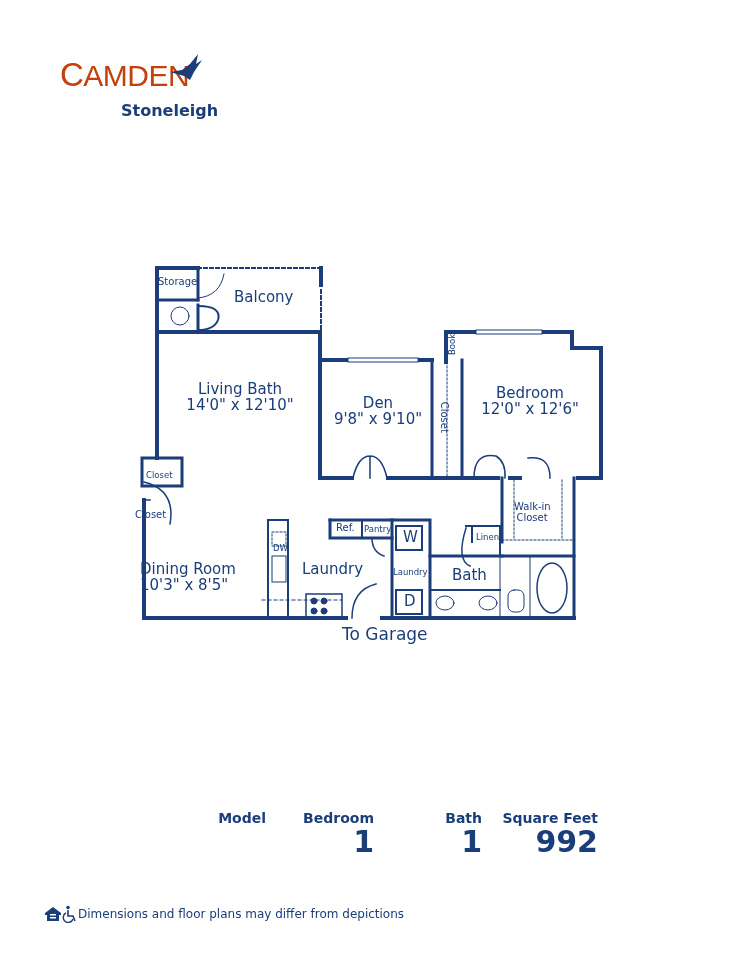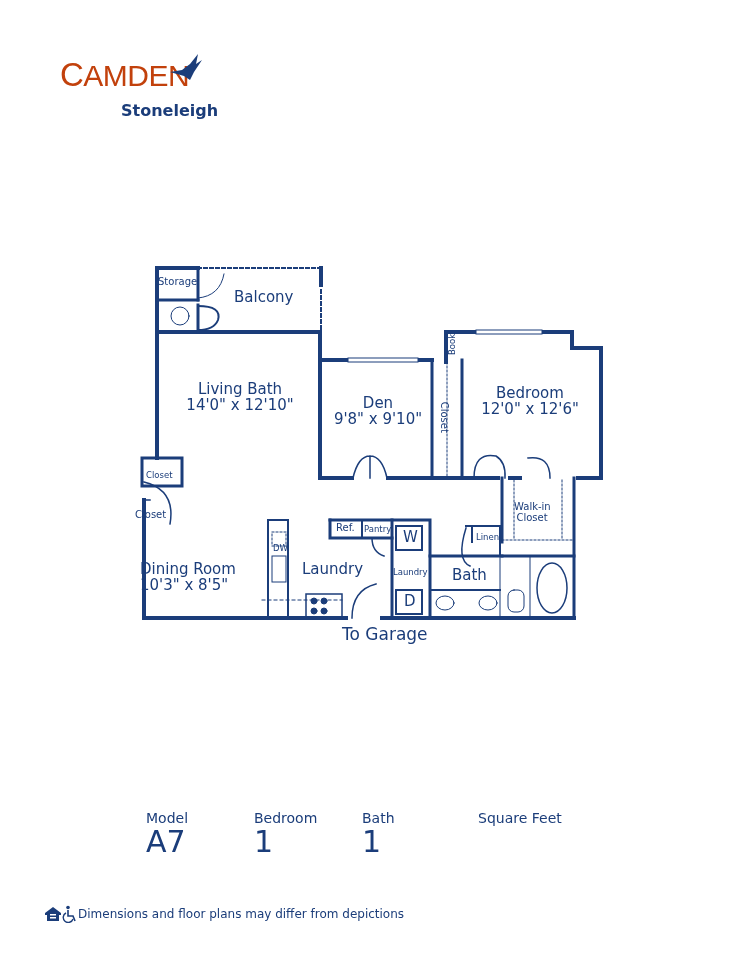--- a/index.html
+++ b/index.html
@@ -6,21 +6,21 @@
   body{width:742px;height:960px;position:relative;overflow:hidden;font-family:"DejaVu Sans","Liberation Sans",sans-serif;color:#1b3d7a;}
   .abs{position:absolute;}
   .logo-word{left:60px;top:56px;font-family:"Liberation Sans",sans-serif;font-size:30px;letter-spacing:-0.5px;color:#c2410c;}
   .logo-word .big{font-size:33px;}
   .logo-sub{left:121px;top:101px;font-size:16px;font-weight:bold;color:#1b3d7a;}
   .plan{position:absolute;left:0;top:0;width:742px;height:960px;}
   .lbl{position:absolute;text-align:center;color:#1b3d7a;white-space:nowrap;line-height:1.05;}
   .room{font-size:15px;}
   .small{font-size:10px;}
   .tiny{font-size:8.5px;}
-  .stat{position:absolute;text-align:left;width:120px;color:#1b3d7a;}
+  .stat{position:absolute;text-align:right;width:120px;color:#1b3d7a;font-weight:bold;}
   .stat .h{font-size:14px;}
   .stat .v{font-size:30px;line-height:1.05;}
   .footer{left:44px;top:905px;display:flex;align-items:center;gap:0;font-size:12px;color:#1b3d7a;}
 </style>
 </head>
 <body>
 
 <div class="abs logo-word">
   <span class="big">C</span><span>AMDEN</span>
 </div>
@@ -138,32 +138,32 @@
 <div class="lbl tiny" style="left:476px;top:533px">Linen</div>
 <div class="lbl room" style="left:452px;top:568px">Bath</div>
 <div class="lbl small" style="left:514px;top:502px;width:36px">
   <div>Walk-in</div>
   <div>Closet</div>
 </div>
 <div class="lbl small" style="left:342px;top:626px;font-size:17px">To Garage</div>
 
 <div class="stat" style="left:146px;top:810px">
   <div class="h">Model</div>
-  <div class="v">A7</div>
 </div>
 <div class="stat" style="left:254px;top:810px">
   <div class="h">Bedroom</div>
   <div class="v">1</div>
 </div>
 <div class="stat" style="left:362px;top:810px">
   <div class="h">Bath</div>
   <div class="v">1</div>
 </div>
 <div class="stat" style="left:478px;top:810px">
   <div class="h">Square Feet</div>
+  <div class="v">992</div>
 </div>
 
 <div class="abs footer">
   <svg width="18" height="18" viewBox="0 0 18 18">
     <path d="M1 8 L9 2 L17 8 L17 10 L15 10 L15 16 L3 16 L3 10 L1 10 Z" fill="#1b3d7a"></path>
     <rect x="6" y="9" width="6" height="1.5" fill="#fff"></rect>
       <rect x="6" y="12" width="6" height="1.5" fill="#fff"></rect>
   </svg>
   <svg width="16" height="18" viewBox="0 0 16 18">
     <circle cx="6" cy="2.5" r="1.8" fill="#1b3d7a"></circle>

